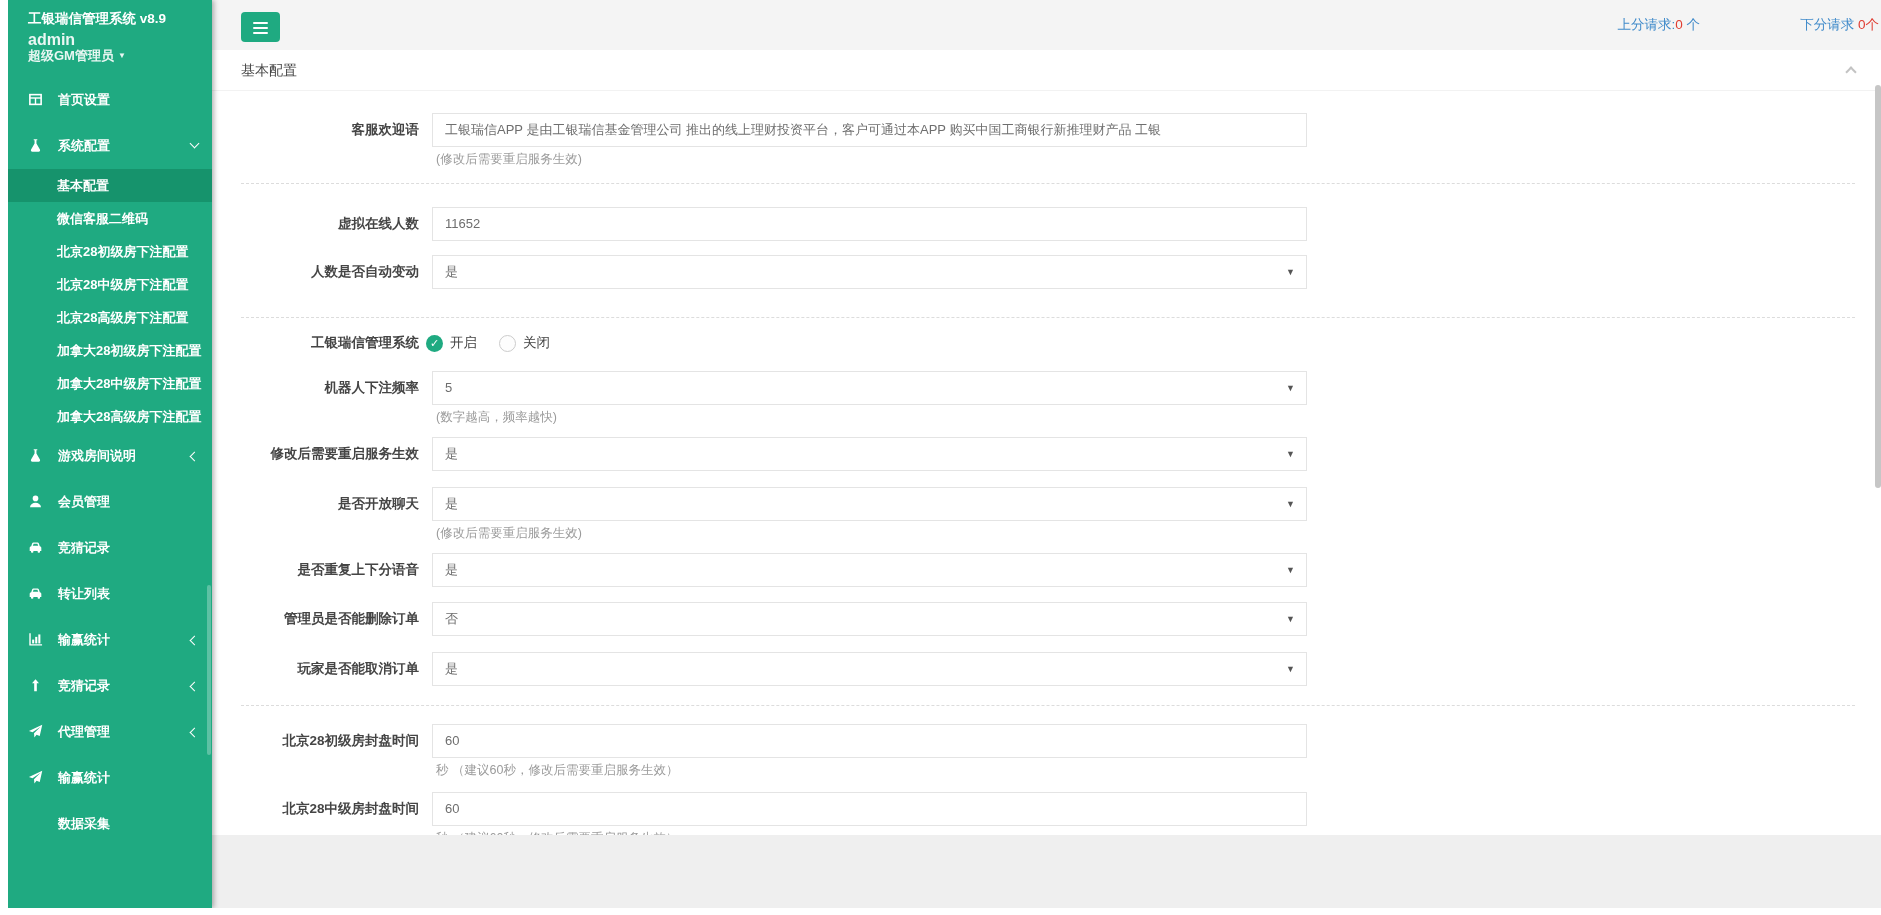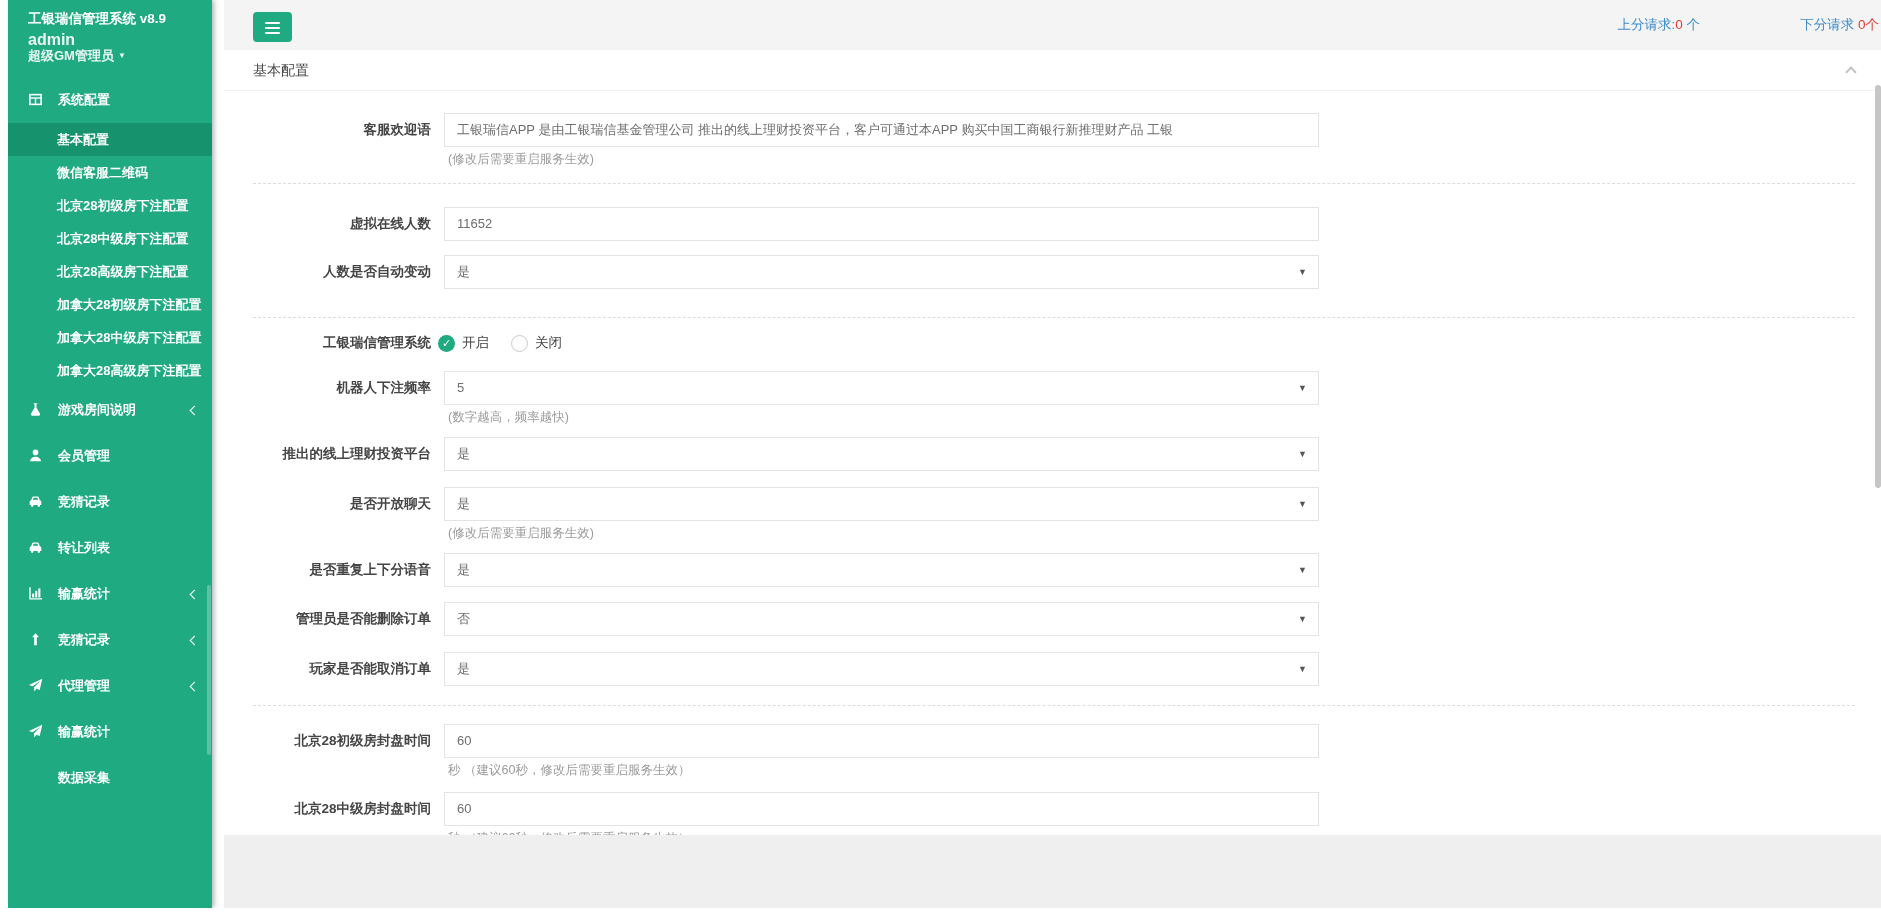--- a/index.html
+++ b/index.html
@@ -23,21 +23,21 @@
     border-style:solid; border-color:#fff; border-width:1.6px 1.6px 0 0; }
   .chev.left { transform:rotate(-135deg); }
   .chev.down { transform:rotate(135deg); top:17px; }
   .smi { position:relative; height:33px; cursor:pointer; }
   .smi.active { background:var(--green-active,#16936c); }
   .smi .lbl { position:absolute; left:49px; top:0; line-height:33px; color:#fff; font-size:13px; font-weight:600; white-space:nowrap; }
   .sb-thumb { position:absolute; right:1px; top:585px; width:4px; height:170px;
     background:rgba(255,255,255,.28); border-radius:2px; }
 
   
-  .main { position:absolute; left:216px; top:0; right:0; height:908px; background:#fff; }
+  .main { position:absolute; left:204px; top:0; right:0; height:908px; background:#fff; }
   .topbar { position:absolute; left:0; top:0; right:0; height:50px; background:var(--topbar,#f4f4f4); }
   .hamburger { position:absolute; left:29px; top:12px; width:39px; height:30px;
     background:var(--green,#1faa81); border:none; border-radius:4px; cursor:pointer; }
   .hamburger i { display:block; width:15px; height:2.4px; background:#fff; margin:2.6px auto 0; border-radius:1px; }
   .hamburger i:first-child { margin-top:0; }
   .hamburger .bars { position:absolute; left:12px; top:10px; }
   .req { position:absolute; top:0; line-height:50px; font-size:13.5px; color:var(--blue,#418bca); cursor:pointer; white-space:nowrap; }
   .req .cnt { color:var(--red,#e03c31); }
   .req-up { right:181px; }
   .req-down { right:2px; }
@@ -83,21 +83,30 @@
     </div>
     <div class="menu" id="sidebar-menu">
         <div class="mi">
           <span class="ic">
             <svg viewBox="0 0 16 16" fill="none" stroke="#fff">
               <rect x="2" y="2.8" width="12" height="10.4" stroke-width="1.7"></rect>
               <line x1="2" y1="6.4" x2="14" y2="6.4" stroke-width="1.5"></line>
               <line x1="8" y1="6.4" x2="8" y2="13.2" stroke-width="1.5"></line>
             </svg>
           </span>
+          <span class="lbl">首页设置</span>
+        </div>
+        <div class="mi">
+          <span class="ic">
+            <svg viewBox="0 0 16 16" fill="#fff">
+              <path d="M6.1 1.2h3.8v1.3h-.9v3.4l3.7 6.4c.6 1.1-.1 2.3-1.3 2.3H4.6c-1.2 0-1.9-1.2-1.3-2.3L7 5.9V2.5h-.9z"></path>
+            </svg>
+          </span>
           <span class="lbl">系统配置</span>
+          <span class="chev down"></span>
         </div>
         <div class="smi active">
           <span class="lbl">基本配置</span>
         </div>
         <div class="smi">
           <span class="lbl">微信客服二维码</span>
         </div>
         <div class="smi">
           <span class="lbl">北京28初级房下注配置</span>
         </div>
@@ -249,21 +258,21 @@
           </div>
           <div class="form-row" style="top: 321px;">
             <div class="form-label">机器人下注频率</div>
             <div class="ctrl select">
               <span class="val">5</span>
               <span class="arrow">▼</span>
             </div>
             <div class="hint">(数字越高，频率越快)</div>
           </div>
           <div class="form-row" style="top: 387px;">
-            <div class="form-label">推出的线上理财投资平台</div>
+            <div class="form-label">修改后需要重启服务生效</div>
             <div class="ctrl select">
               <span class="val">是</span>
               <span class="arrow">▼</span>
             </div>
           </div>
           <div class="form-row" style="top: 437px;">
             <div class="form-label">是否开放聊天</div>
             <div class="ctrl select">
               <span class="val">是</span>
               <span class="arrow">▼</span>

